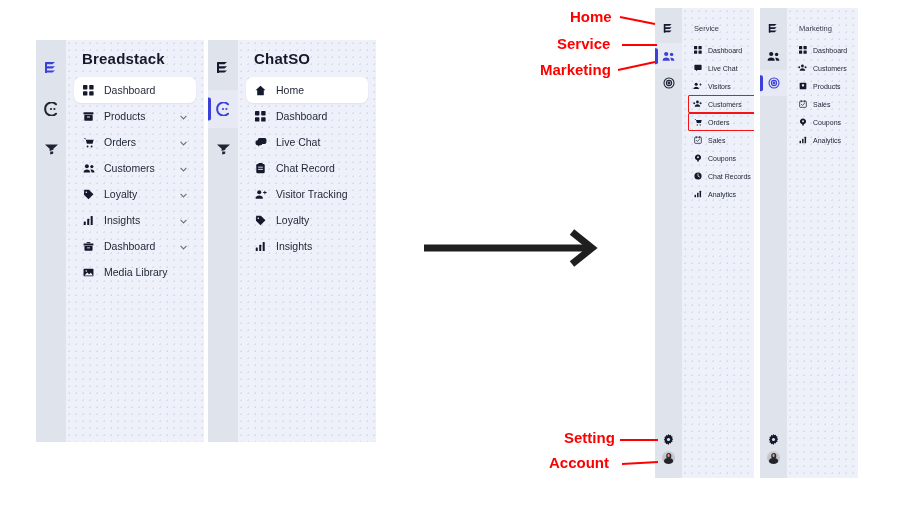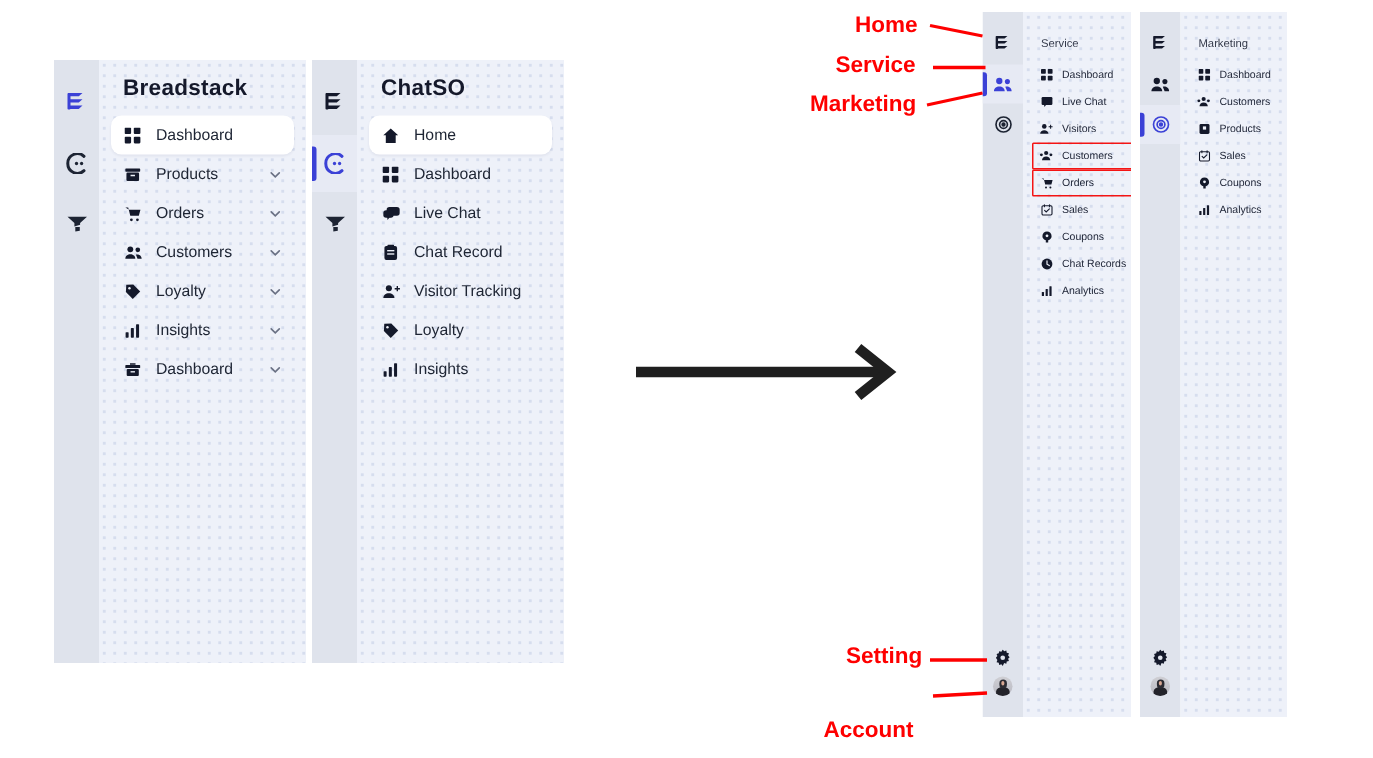--- a/index.html
+++ b/index.html
@@ -228,20 +228,30 @@
         </span>
         <span class="lbl">Dashboard</span>
         <span class="chev">
           <svg width="9" height="9" viewBox="0 0 10 10" fill="none" stroke="#6a7184" stroke-width="1.2" stroke-linecap="round">
               <path d="M2 3.6 5 6.6 8 3.6"></path>
             </svg>
         </span>
       </div>
 
 
+      <div class="item">
+        <span class="ico">
+          <svg width="11" height="11" viewBox="0 0 12 12" fill="#14192b">
+              <rect x="0.6" y="1.8" width="10.8" height="8.4" rx="1"></rect>
+              <circle cx="3.6" cy="4.4" r=".9" fill="#eef1f9"></circle>
+              <path d="M1.6 9.4 4.6 6l2 2 2-1.8 2.2 3.2z" fill="#eef1f9"></path>
+            </svg>
+        </span>
+        <span class="lbl">Media Library</span>
+      </div>
 
     </div>
   </div>
 </div>
 
 <div class="panel big" style="left:208px;top:40px;">
   <div class="rail">
     <div class="rail-btn">
       <svg width="14" height="16" viewBox="0 0 14 16" fill="#14192b">
         <path d="M2 1h9l-2.5 2.2H2z"></path>
@@ -611,21 +621,21 @@
   <svg width="190" height="40" viewBox="0 0 190 40">
     <path d="M4 20 H170" stroke="#1f1f1f" stroke-width="7" stroke-linecap="butt"></path>
     <path d="M152 4 L172 20 L152 36" stroke="#1f1f1f" stroke-width="7" fill="none" stroke-linecap="butt" stroke-linejoin="miter"></path>
   </svg>
 </div>
 
 <div class="anno" style="left:570px;top:8px;">Home</div>
 <div class="anno" style="left:557px;top:35px;">Service</div>
 <div class="anno" style="left:540px;top:61px;">Marketing</div>
 <div class="anno" style="left:564px;top:429px;">Setting</div>
-<div class="anno" style="left:549px;top:478px;">Account</div>
+<div class="anno" style="left:549px;top:454px;">Account</div>
 
 <svg class="leader" style="left:0;top:0;width:915px;height:505px;pointer-events:none;">
   <path d="M620 17 L655 24" stroke="#fe0000" stroke-width="2.2" fill="none"></path>
   <path d="M622 45 L657 45" stroke="#fe0000" stroke-width="2.2" fill="none"></path>
   <path d="M618 70 L655 62" stroke="#fe0000" stroke-width="2.2" fill="none"></path>
   <path d="M620 440 L658 440" stroke="#fe0000" stroke-width="2.2" fill="none"></path>
   <path d="M622 464 L658 462" stroke="#fe0000" stroke-width="2.2" fill="none"></path>
 </svg>
 
 </body></html>

